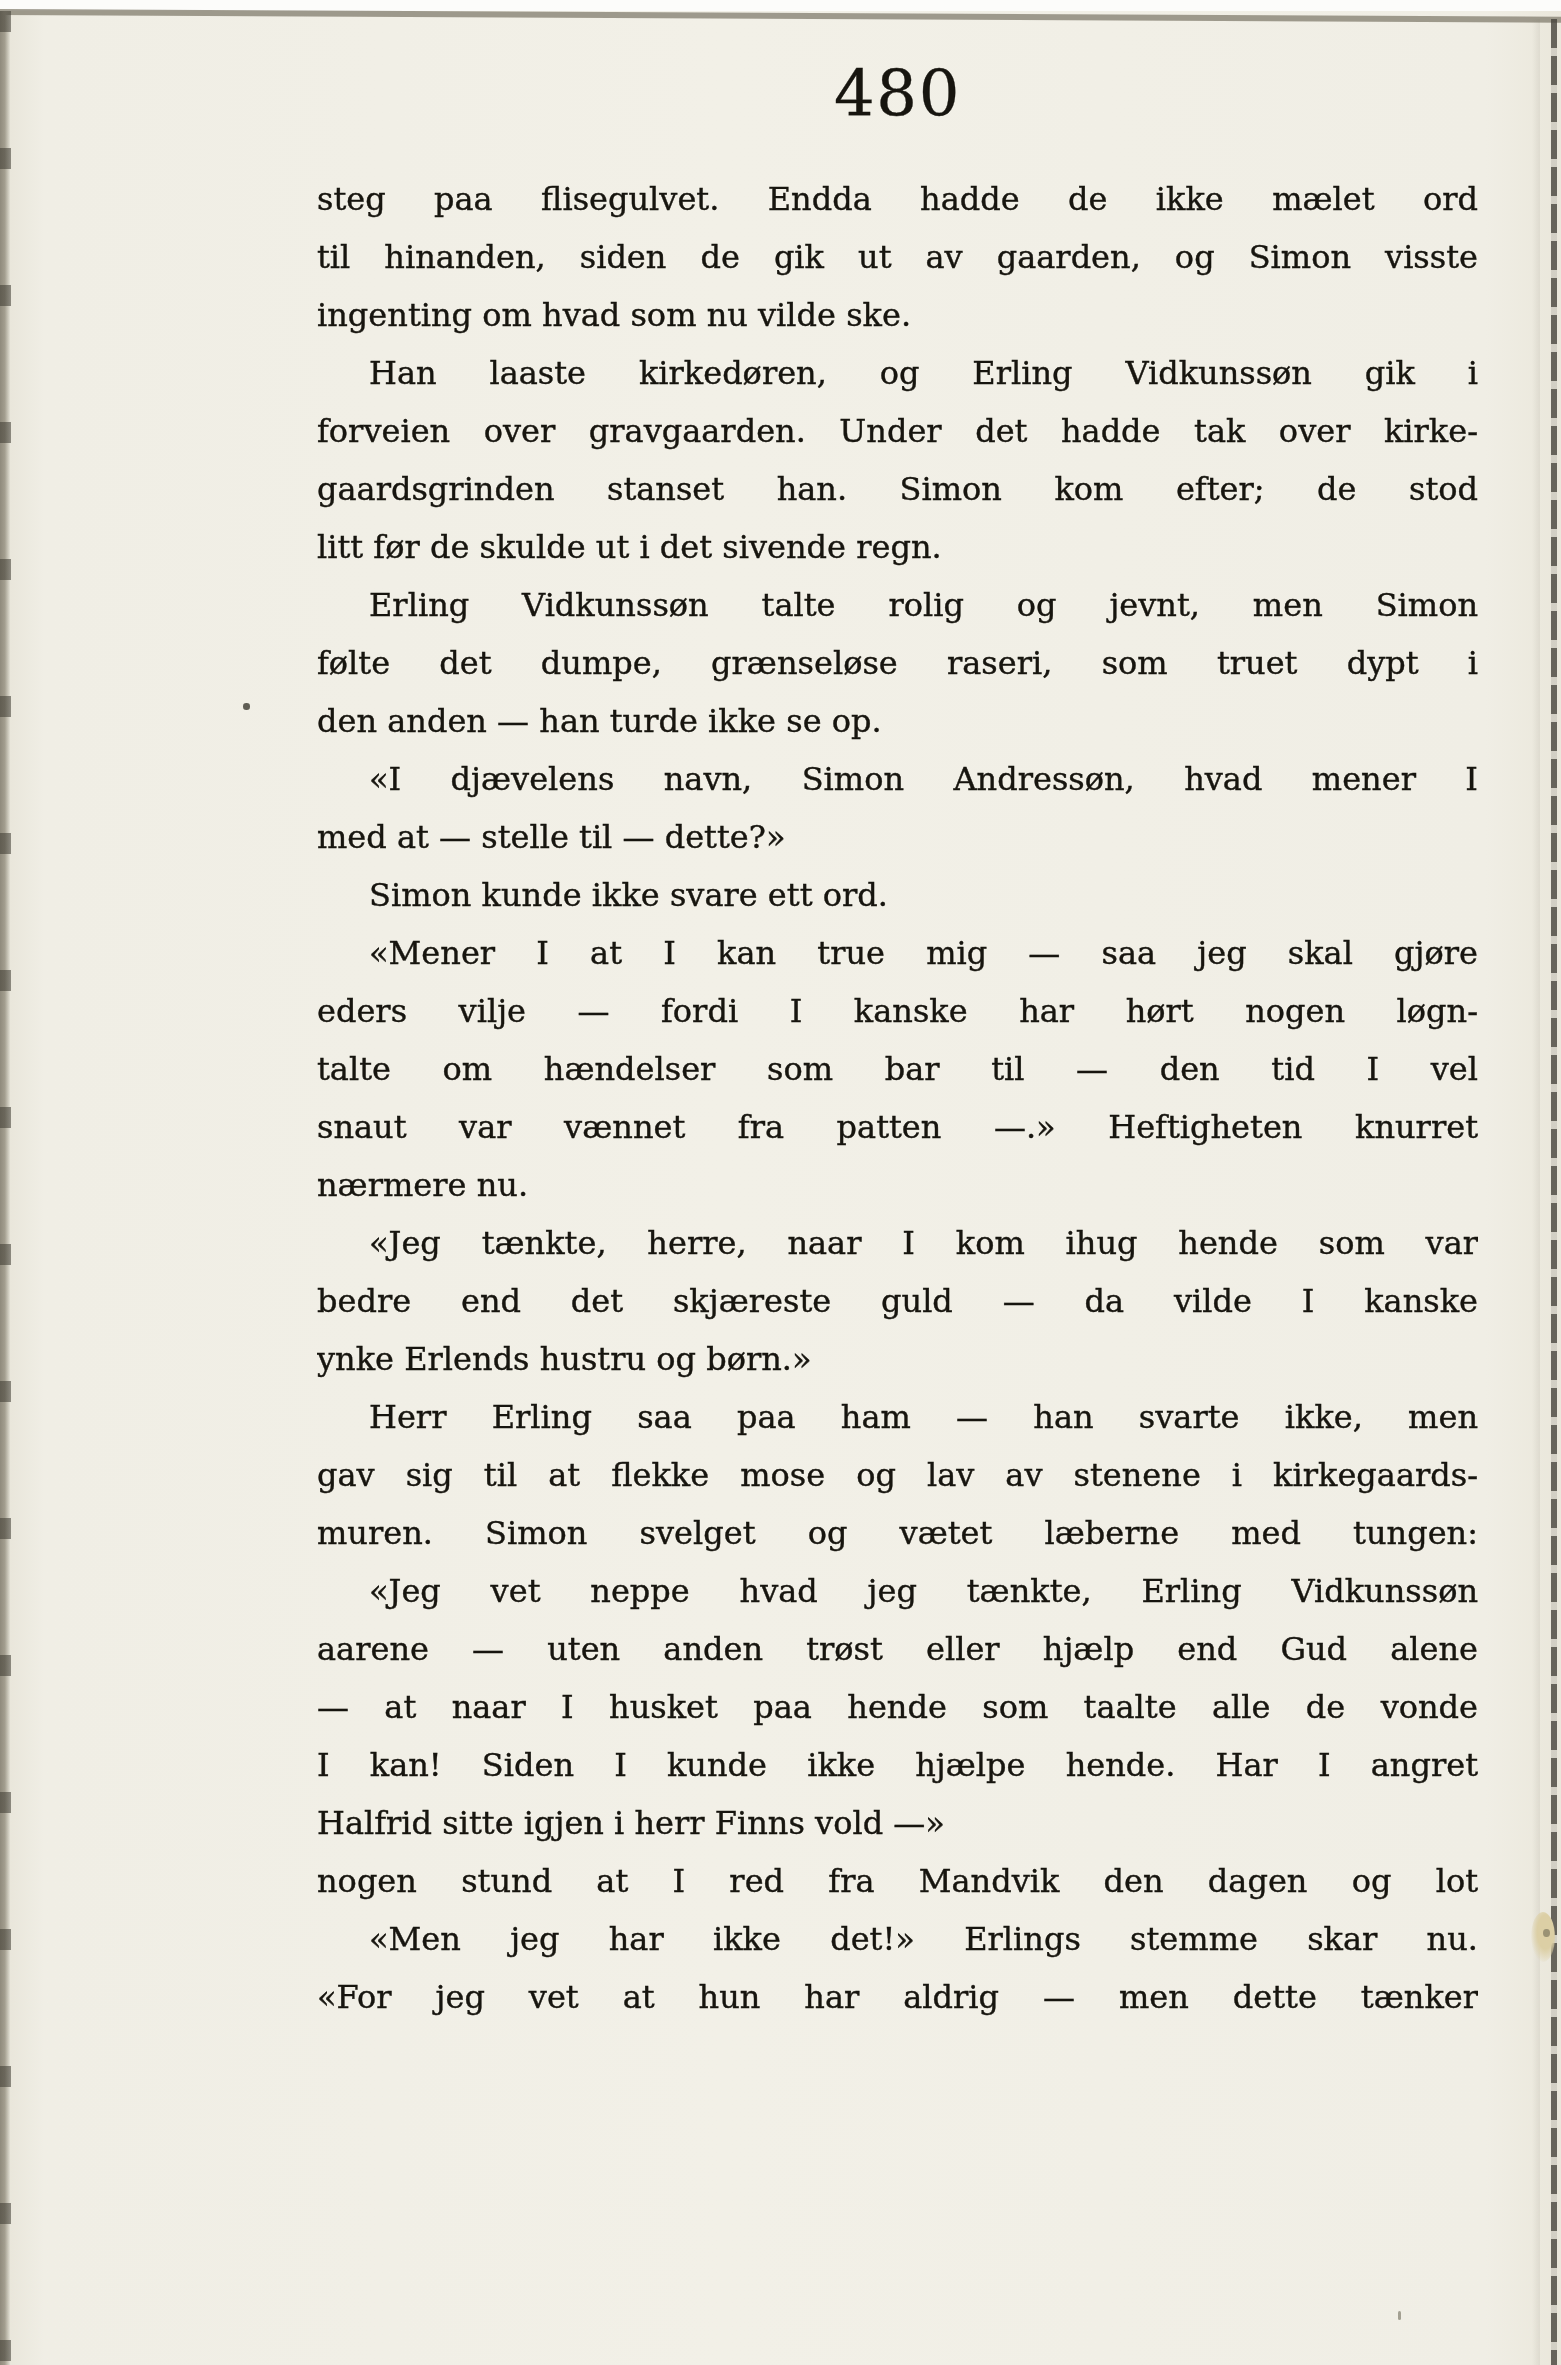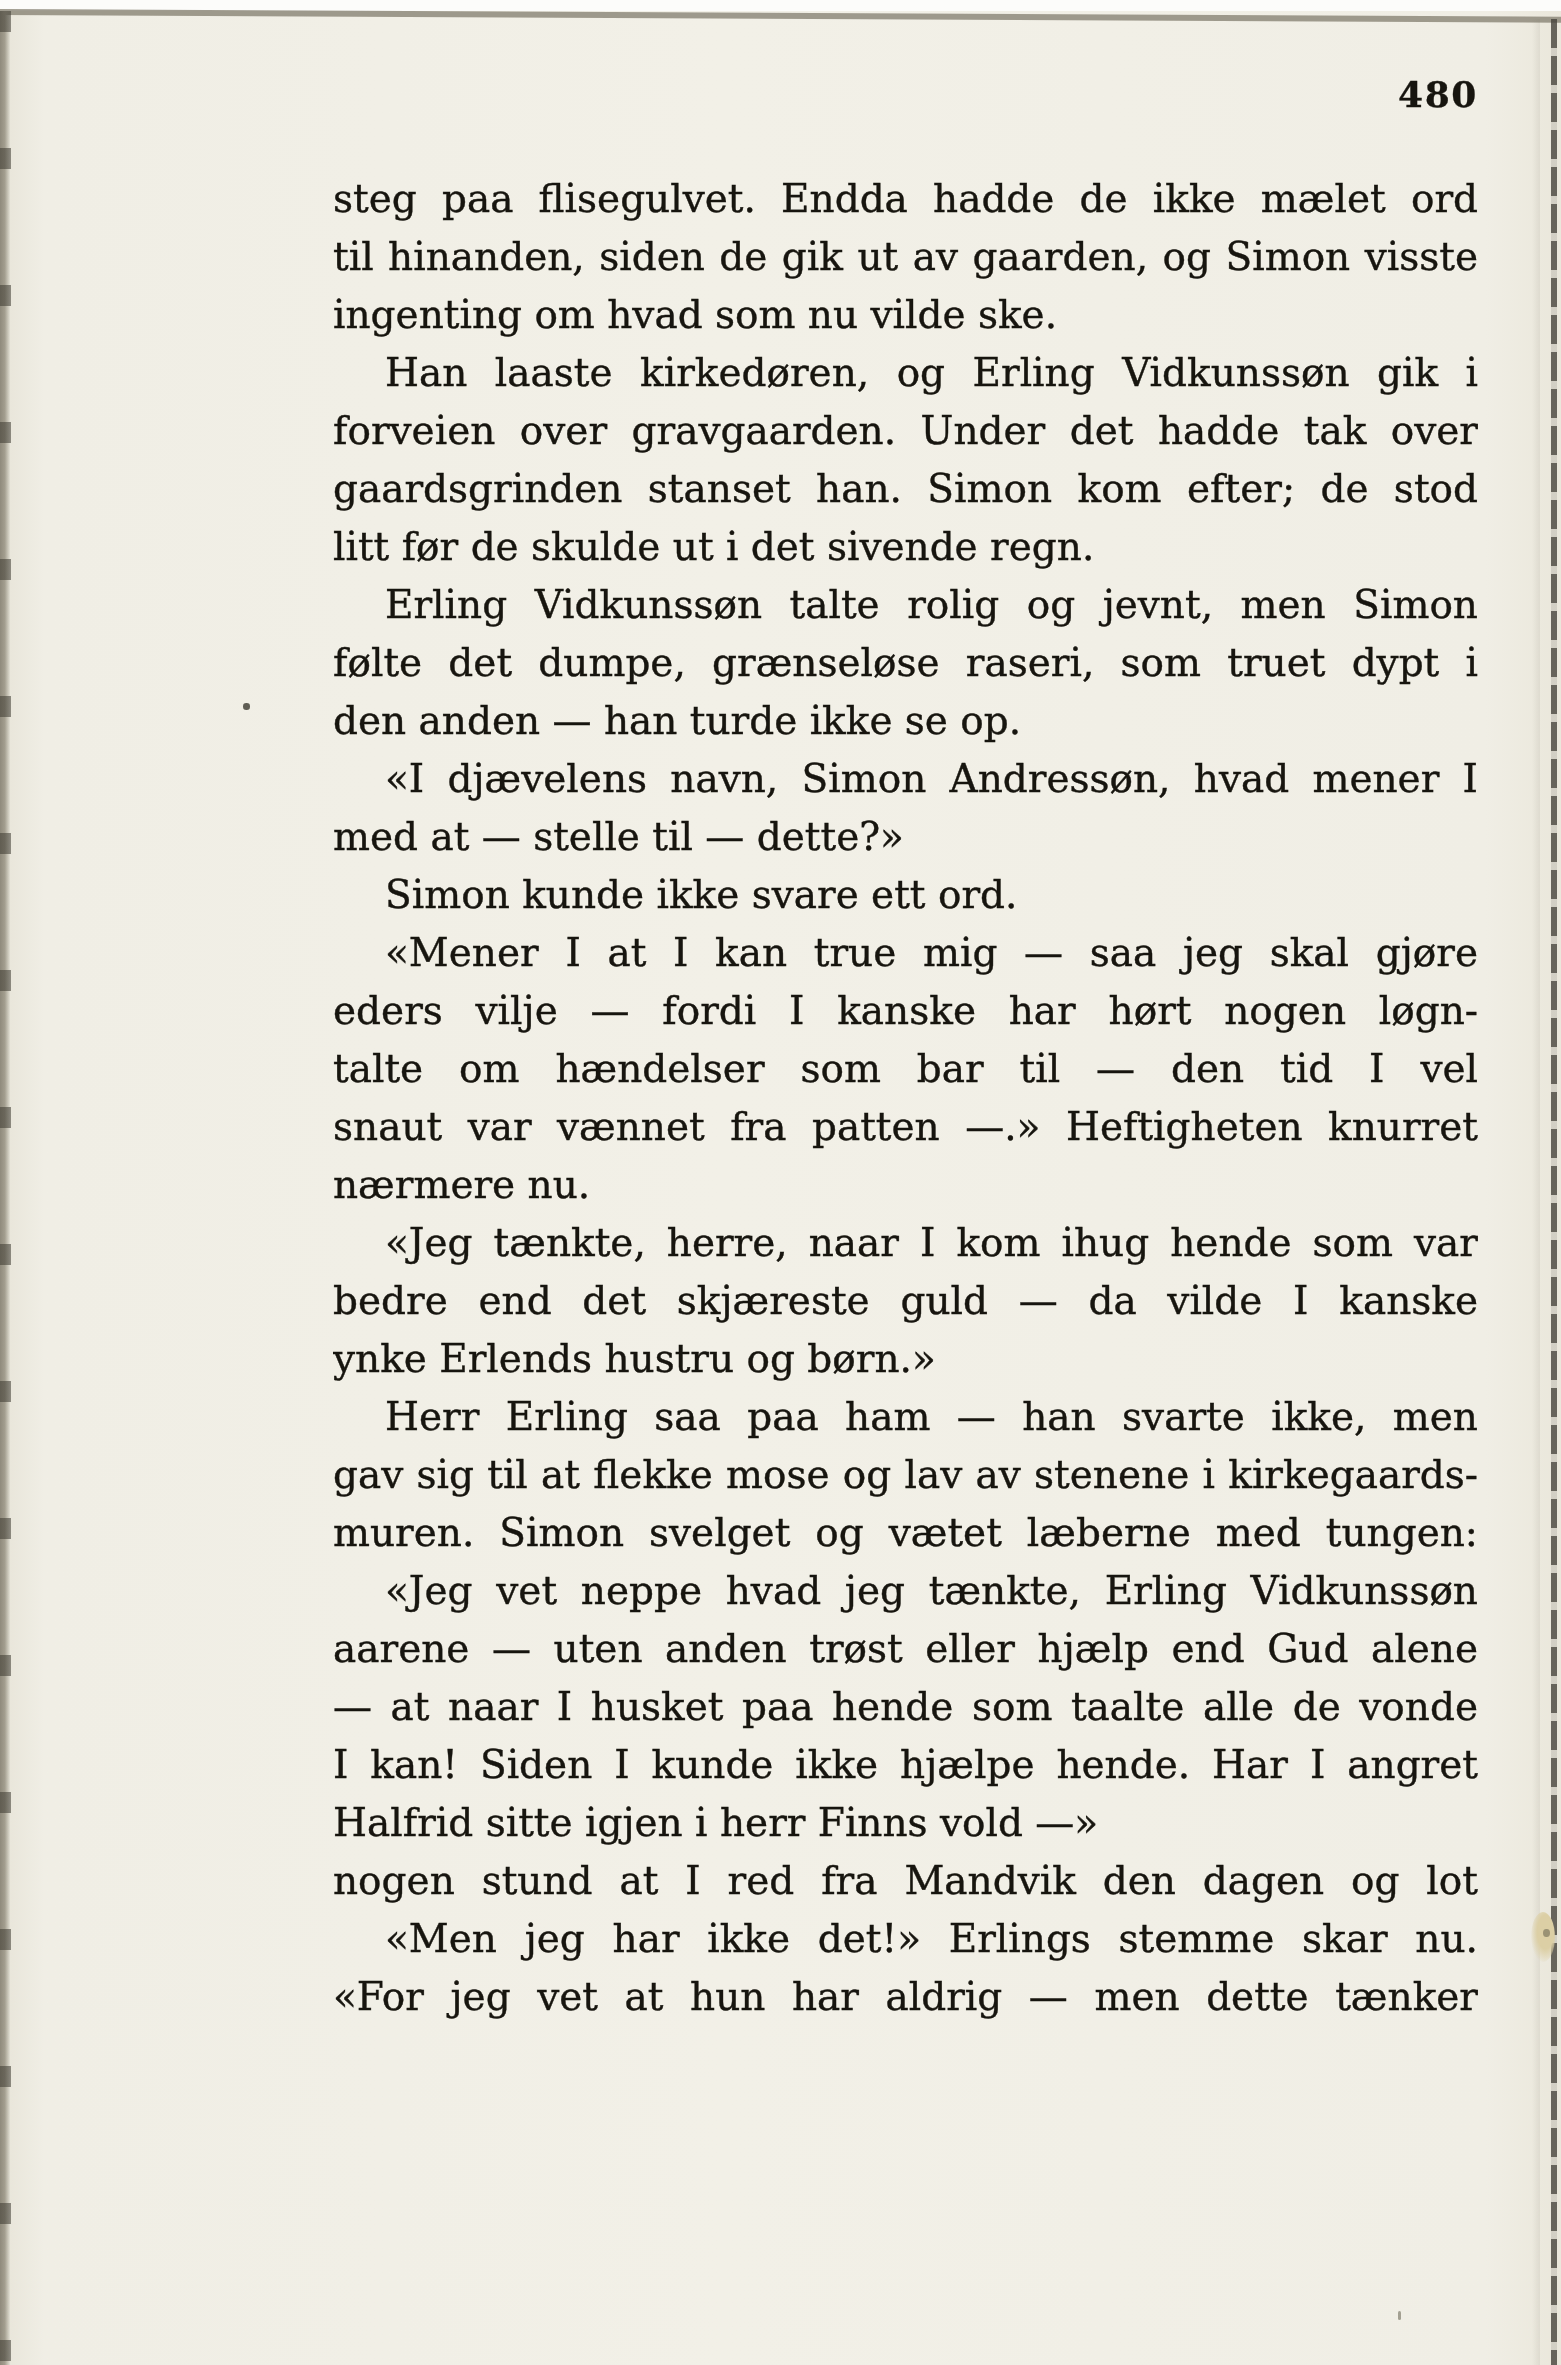--- a/index.html
+++ b/index.html
@@ -27,33 +27,32 @@
     position:absolute;left:1551px;top:19.4px;width:5.7px;height:2346px;
     background:repeating-linear-gradient(180deg,#46433b 0 29px,rgba(70,67,59,.18) 29px 37px);
     opacity:.8;
   }
   .right-inner-shadow{
     position:absolute;left:1532px;top:19.4px;width:8px;height:2346px;
     background:linear-gradient(90deg,rgba(120,115,100,0) 0,rgba(120,115,100,.12) 100%);
   }
   .page-number{
     position:absolute;left:317px;top:68px;width:1161px;
-    text-align:right;font-size:36px;line-height:52px;font-weight:bold;
+    text-align:center;font-size:64px;line-height:52px;font-weight:normal;
     color:#17150f;letter-spacing:1.6px;-webkit-text-stroke:0.3px #17150f;
   }
   .text-block{
     position:absolute;left:317px;top:170px;width:1161px;
     color:#17150f;
   }
   .line{
-    font-size:39px;line-height:58px;height:58px;
+    font-size:32px;line-height:58px;height:58px;
     white-space:normal;overflow:hidden;
     -webkit-text-stroke:0.4px #17150f;
     text-align:left;
-    margin-left:16px;
   }
   .line.j{text-align:justify;text-align-last:justify;}
   .line.ind{padding-left:52px;}
   .it{}
   .speck-dot{
     position:absolute;left:243px;top:703px;width:6.5px;height:6.5px;border-radius:50%;
     background:#3b3830;opacity:.8;
   }
   .tear{
     position:absolute;left:1531px;top:1912px;width:24px;height:50px;

